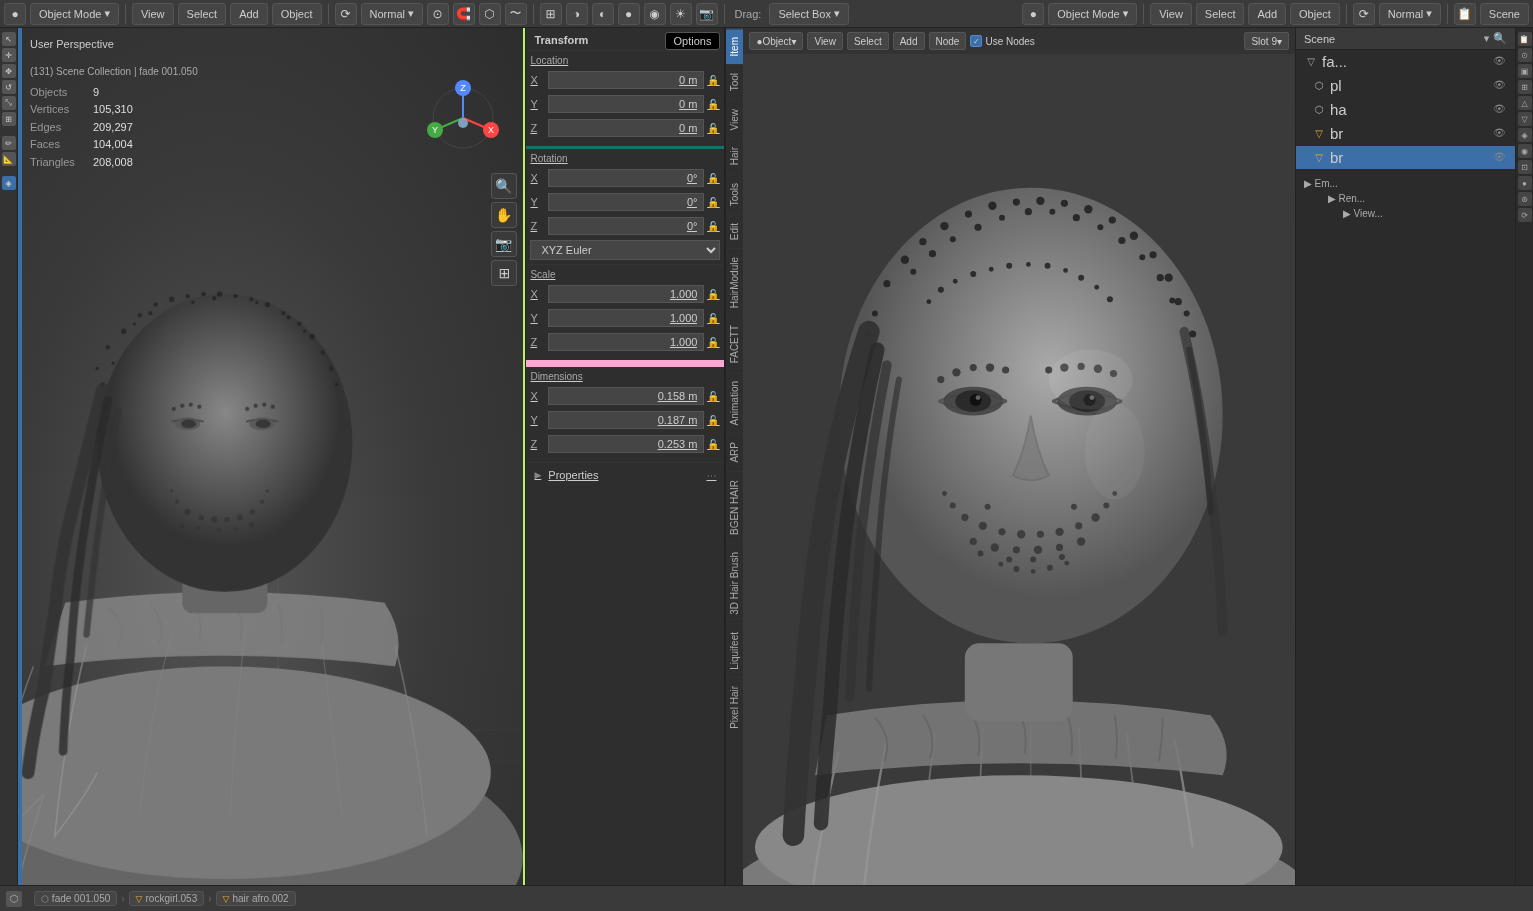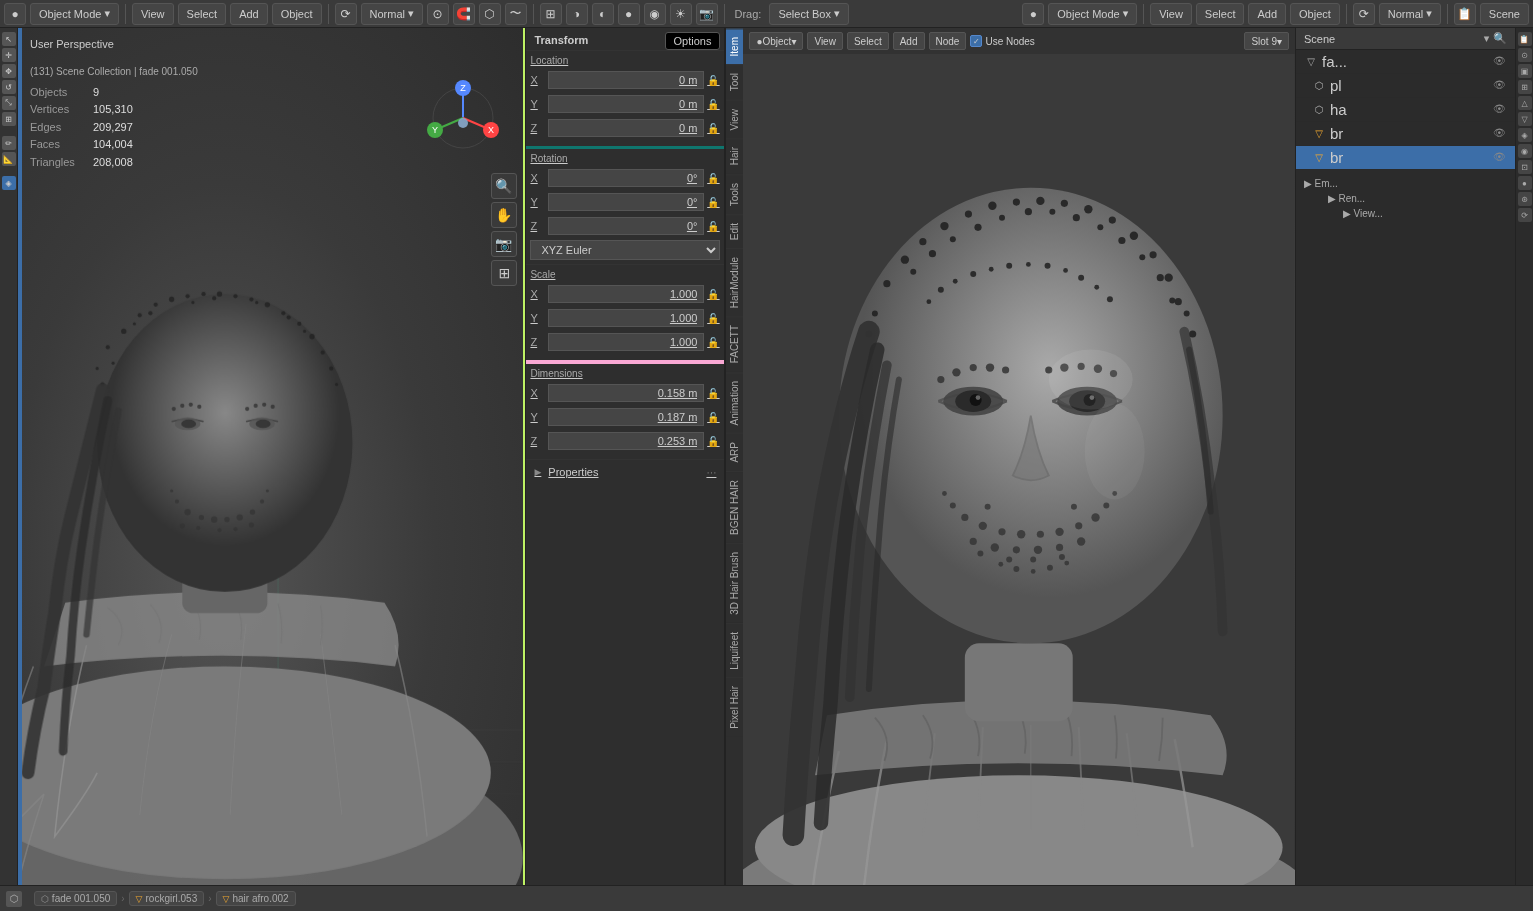--- a/index.html
+++ b/index.html
@@ -840,21 +840,21 @@
         <input class="prop-input" type="text" value="1.000" style="">
         <span class="prop-lock">🔓</span>
       </div>
       <div class="prop-row">
         <span class="prop-label">Z</span>
         <input class="prop-input" type="text" value="1.000" style="">
         <span class="prop-lock">🔓</span>
       </div>
     </div>
 
-    <div class="props-area" style="border-top:4px solid #f9a8d4;">
+    <div class="props-area" style="border-top:7px solid #f9a8d4;">
       <div style="color:#aaa; font-size:10px; margin-bottom:4px;">
         <span>Dimensions</span>
       </div>
       <div class="prop-row">
         <span class="prop-label">X</span>
         <input class="prop-input" type="text" value="0.158 m" style="">
         <span class="prop-lock">🔓</span>
       </div>
       <div class="prop-row">
         <span class="prop-label">Y</span>

